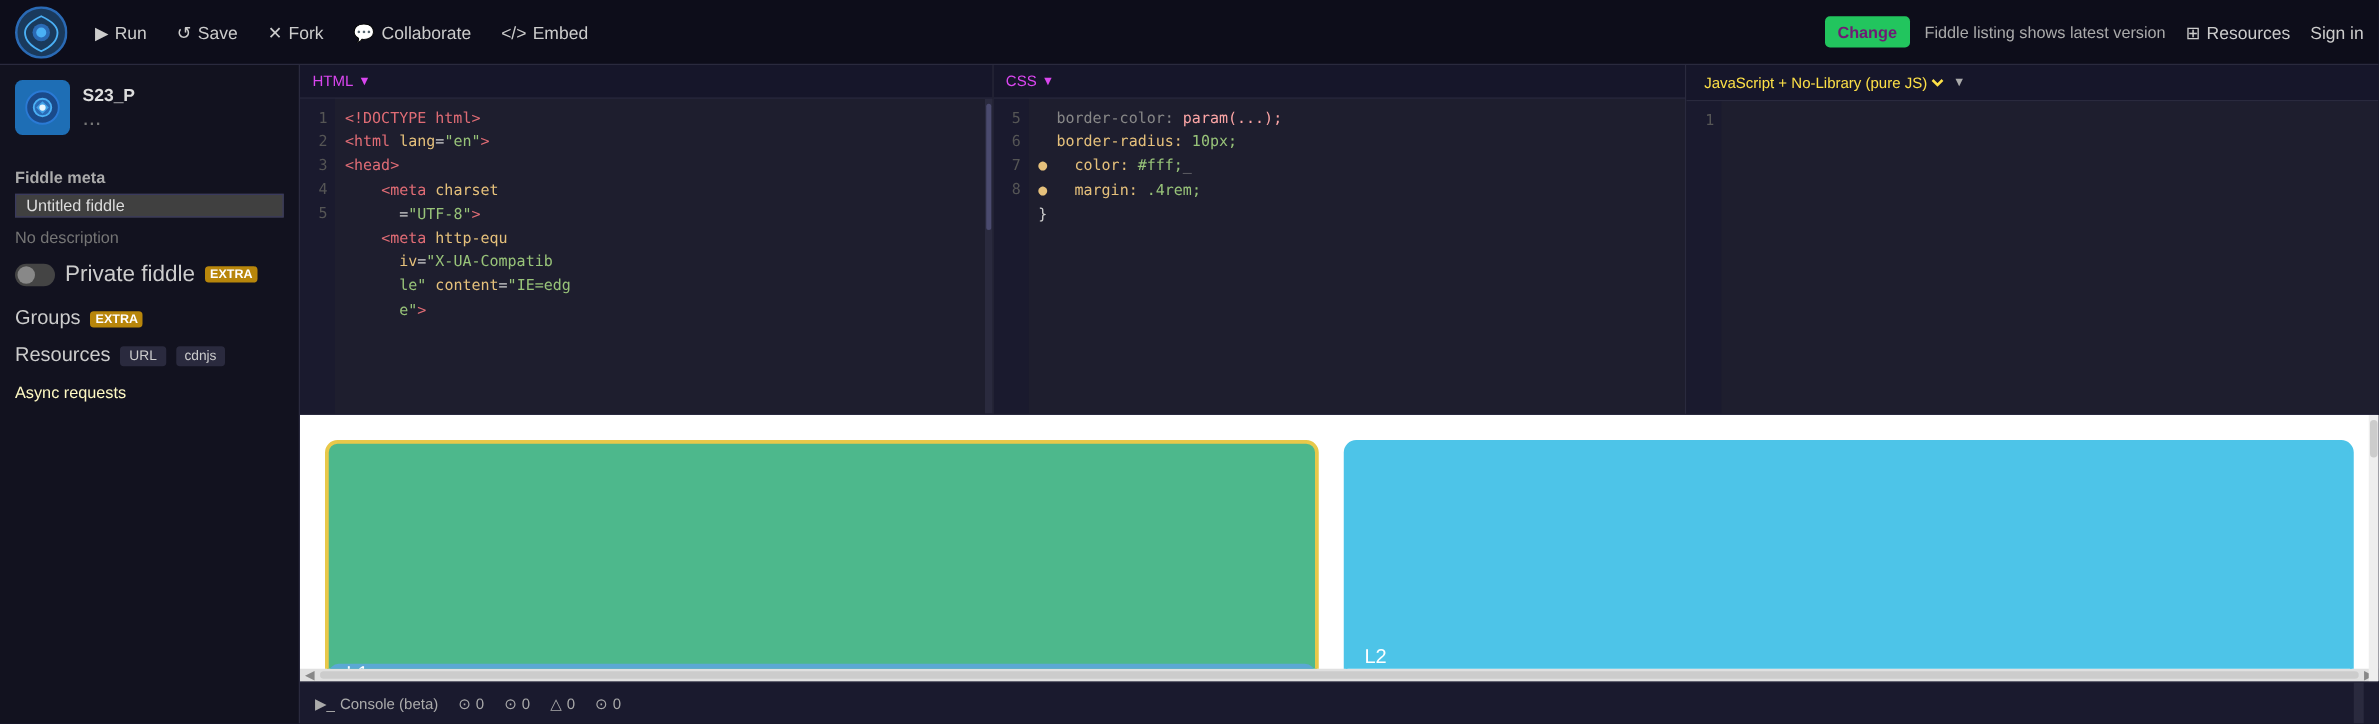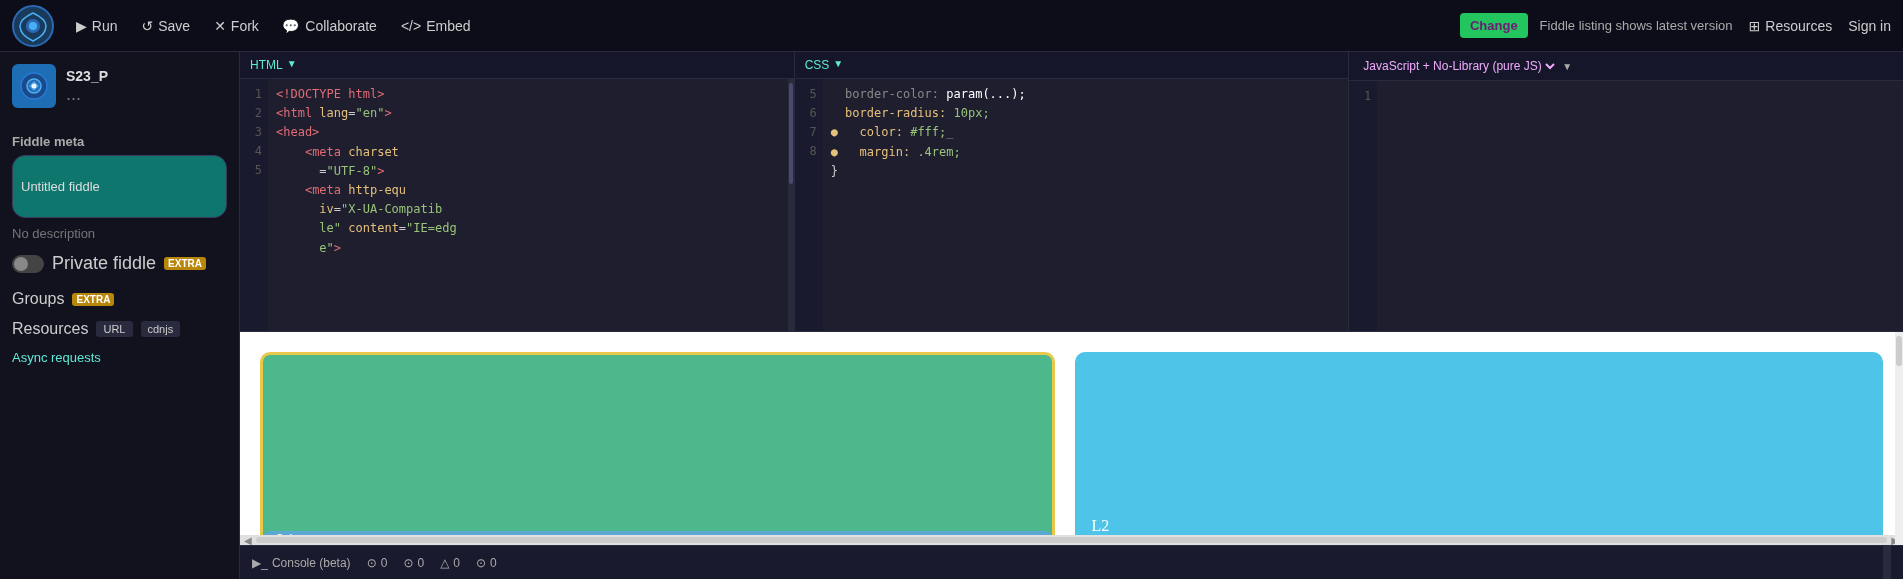--- a/index.html
+++ b/index.html
@@ -124,25 +124,25 @@
     .user-dots { font-size: 18px; color: #777; }
 
     .section-title {
       font-size: 13px;
       color: #aaa;
       font-weight: bold;
       margin-bottom: 6px;
       margin-top: 10px;
     }
     .fiddle-title-input {
-      background: #0f766e;
+      background: #404040;
       border: 1px solid #3a3a5e;
       color: #ddd;
-      border-radius: 13px;
-      padding: 23px 8px;
+      border-radius: 0;
+      padding: 1px 8px;
       font-size: 13px;
       width: 100%;
       margin-bottom: 8px;
     }
     .fiddle-desc-input {
       background: transparent;
       border: none;
       color: #888;
       font-size: 13px;
       width: 100%;
@@ -194,21 +194,21 @@
       color: #ccc;
       border: none;
       border-radius: 3px;
       padding: 2px 7px;
       font-size: 11px;
       cursor: pointer;
     }
     .async-row {
       margin-top: 12px;
       font-size: 13px;
-      color: #5eead4;
+      color: #fef9c3;
     }
 
     
     .editor-area {
       flex: 1;
       display: flex;
       flex-direction: column;
       overflow: hidden;
     }
 
@@ -225,22 +225,23 @@
       border-right: 1px solid #2a2a3e;
       background: #1e1e2e;
       overflow: hidden;
     }
     .editor-panel:last-child { border-right: none; }
 
     .editor-header {
       background: #16162a;
       padding: 6px 10px;
       font-size: 12px;
-      color: #5eead4;
-      display: flex;
+      color: #d946ef;
+      display: flex;
+      align-items: center;
       gap: 4px;
       border-bottom: 1px solid #2a2a3e;
       flex-shrink: 0;
     }
     .editor-header-arrow { font-size: 10px; }
 
     .editor-content {
       flex: 1;
       overflow: hidden;
       display: flex;
@@ -296,21 +297,21 @@
       padding: 6px 10px;
       display: flex;
       align-items: center;
       gap: 4px;
       border-bottom: 1px solid #2a2a3e;
       flex-shrink: 0;
     }
     .js-select {
       background: transparent;
       border: none;
-      color: #f0abfc;
+      color: #fde047;
       font-size: 12px;
       cursor: pointer;
     }
 
     
     .preview-area {
       flex: 1;
       background: #fff;
       display: flex;
       flex-direction: column;
@@ -329,21 +330,20 @@
     }
     .preview-card {
       border-radius: 10px;
       position: relative;
       flex: 1;
       min-height: 200px;
       max-height: 220px;
       display: flex;
       align-items: flex-end;
       overflow: hidden;
-      font-family: Liberation Serif, serif;
     }
     .card-green {
       background: #4db88c;
       border: 3px solid #e8c84a;
     }
     .card-cyan1 {
       background: #4dc4e8;
       border: 3px solid #4dc4e8;
     }
     .card-cyan2 {
@@ -565,21 +565,21 @@
           <span>CSS</span>
           <span class="editor-header-arrow">▼</span>
         </div>
         <div class="editor-content">
           <div class="line-numbers">
             <div>5</div>
               <div>6</div>
               <div>7</div>
               <div>8</div>
           </div>
-          <div class="code-area"><span style="color:#888">  border-color: <span style="color:#ffffff">param(...);</span></span>
+          <div class="code-area"><span style="color:#888">  border-color: <span style="color:#fca5a5">param(...);</span></span>
 <span class="css-prop">  border-radius:</span><span class="css-val"> 10px;</span>
 <span style="color:#e5c07b">●</span> <span class="css-prop">  color:</span><span class="css-val"> #fff;</span><span style="color:#888">_</span>
 <span style="color:#e5c07b">●</span> <span class="css-prop">  margin:</span><span class="css-val"> .4rem;</span>
 <span class="css-punct">}</span></div>
         </div>
       </div>
 
       <div class="editor-panel" style="display:flex;flex-direction:column;">
         <div class="js-select-row">
           <select class="js-select">

